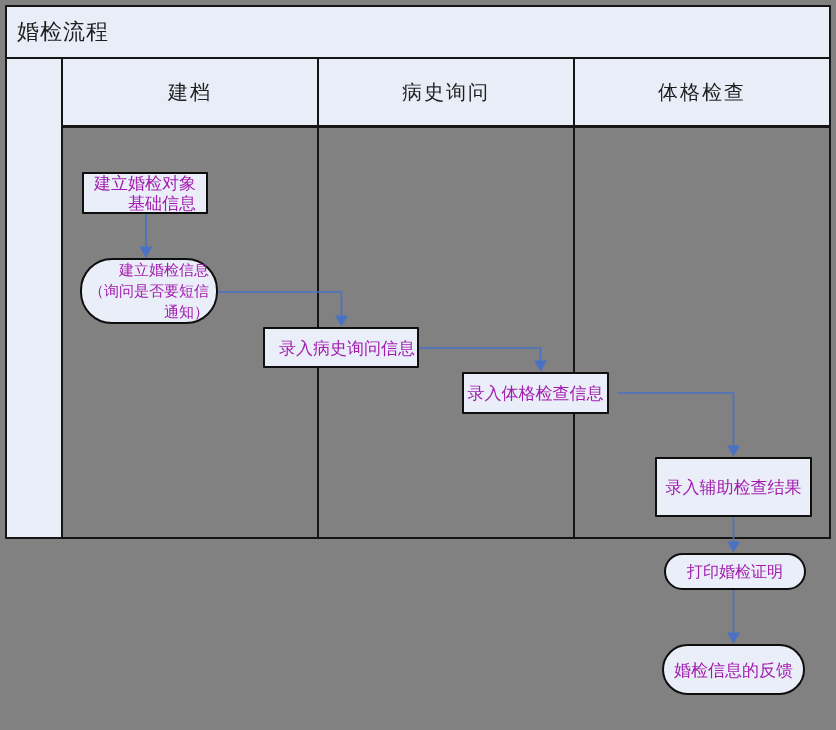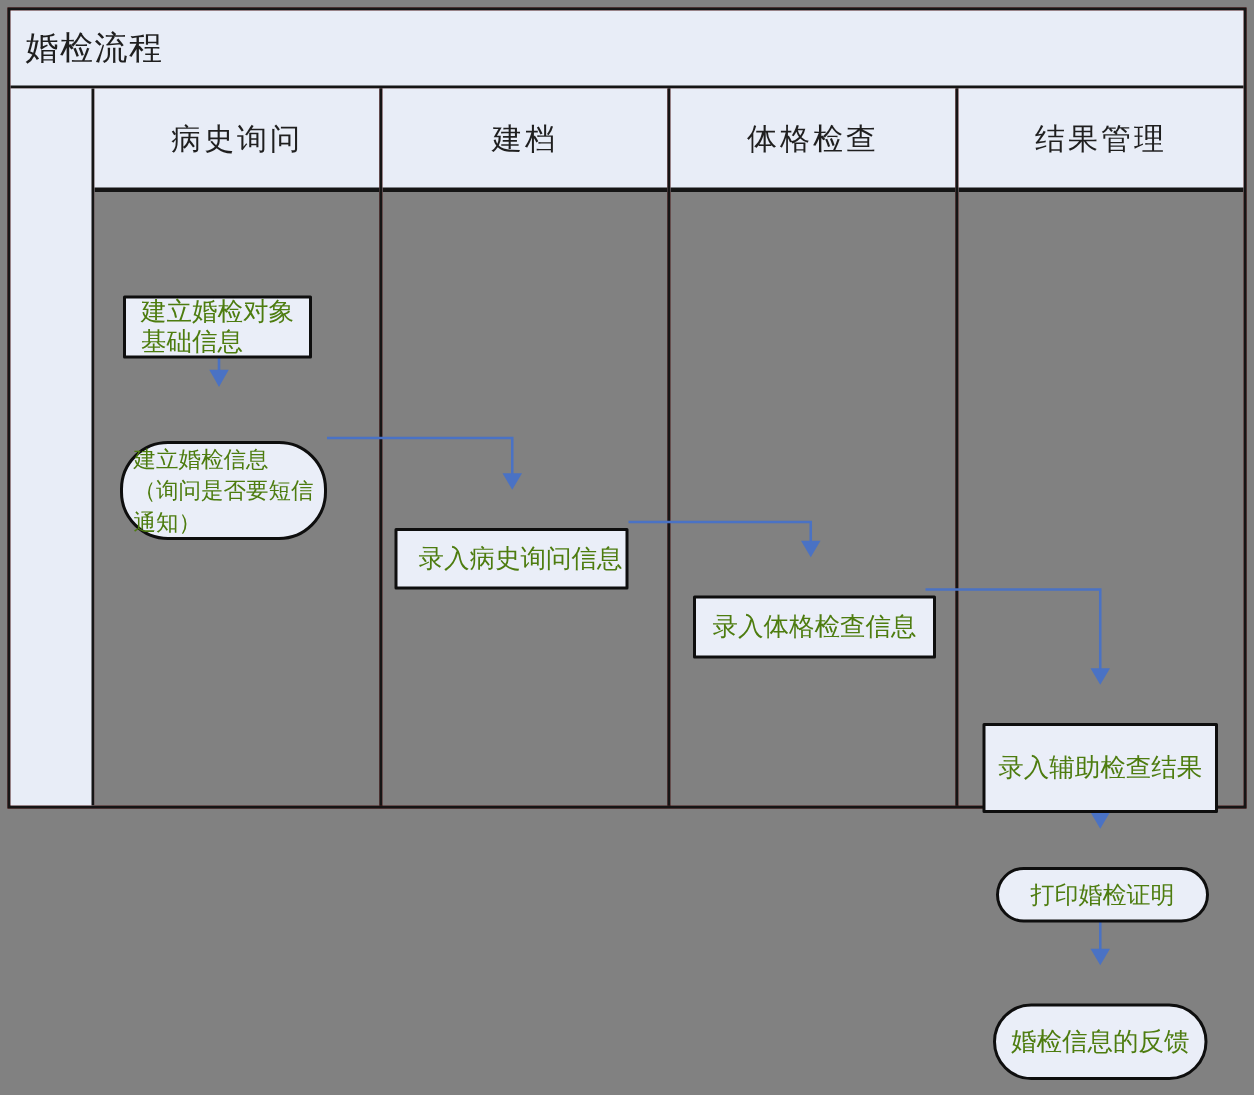--- a/index.html
+++ b/index.html
@@ -57,77 +57,70 @@
     pointer-events: none;
   }
 
   
   .node {
     position: absolute;
     box-sizing: border-box;
     background: #eaeef8;
     border: 2px solid #0e0e0e;
     display: flex; align-items: center; justify-content: center;
-    text-align: left;
+    text-align: right;
     font-size: 17px;
-    color: #4d7c0f;
+    color: #a21caf;
     line-height: 20px;
     white-space: pre-line;
-    margin-top: 25px;
   }
   .node-rect { border-radius: 1px; }
   .node-ellipse { border-radius: 32px; font-size: 15px; line-height: 21px; }
   .node-stadium { border-radius: 19px; }
   .node-stadium-lg { border-radius: 26px; }
 
   #node-create-basic-info { left: 82px;  top: 172px; width: 126px; height: 42px; }
-  #node-create-check-info { left: 80px;  top: 269px; width: 138px; height: 66px; }
+  #node-create-check-info { left: 80px;  top: 258px; width: 138px; height: 66px; }
   #node-enter-history     { left: 263px; top: 327px; width: 156px; height: 41px; padding-left: 12px; }
-  #node-enter-physical    { left: 462px; top: 372px; width: 162px; height: 42px; }
+  #node-enter-physical    { left: 462px; top: 372px; width: 147px; height: 42px; }
   #node-enter-auxiliary   { left: 655px; top: 457px; width: 157px; height: 60px; }
   #node-print-certificate { left: 664px; top: 553px; width: 142px; height: 37px; font-size: 16px; }
   #node-feedback          { left: 662px; top: 644px; width: 143px; height: 51px; }
 </style>
 </head>
 <body>
 
 <div class="page">
   <div class="frame">
 
     <div class="titlebar">
       <span class="title-text">婚检流程</span>
     </div>
 
     <div class="lanes-row">
       <div class="spacer-col"></div>
 
       <div class="lane">
         <div class="lane-header">
-          <span>病史询问</span>
-        </div>
-        <div class="lane-body"></div>
-      </div>
-
-      <div class="lane">
-        <div class="lane-header">
           <span>建档</span>
         </div>
         <div class="lane-body"></div>
       </div>
 
       <div class="lane">
         <div class="lane-header">
-          <span>体格检查</span>
+          <span>病史询问</span>
         </div>
         <div class="lane-body"></div>
       </div>
 
+
       <div class="lane">
         <div class="lane-header">
-          <span>结果管理</span>
+          <span>体格检查</span>
         </div>
         <div class="lane-body"></div>
       </div>
     </div>
   </div>
 
   <svg class="connector-layer" width="836" height="730" viewBox="0 0 836 730" xmlns="http://www.w3.org/2000/svg">
     <g stroke="#4a72c4" stroke-width="1.7" fill="none">
       <path d="M146 214 V247"></path>
       <path d="M218 292 H341.5 V316"></path>

